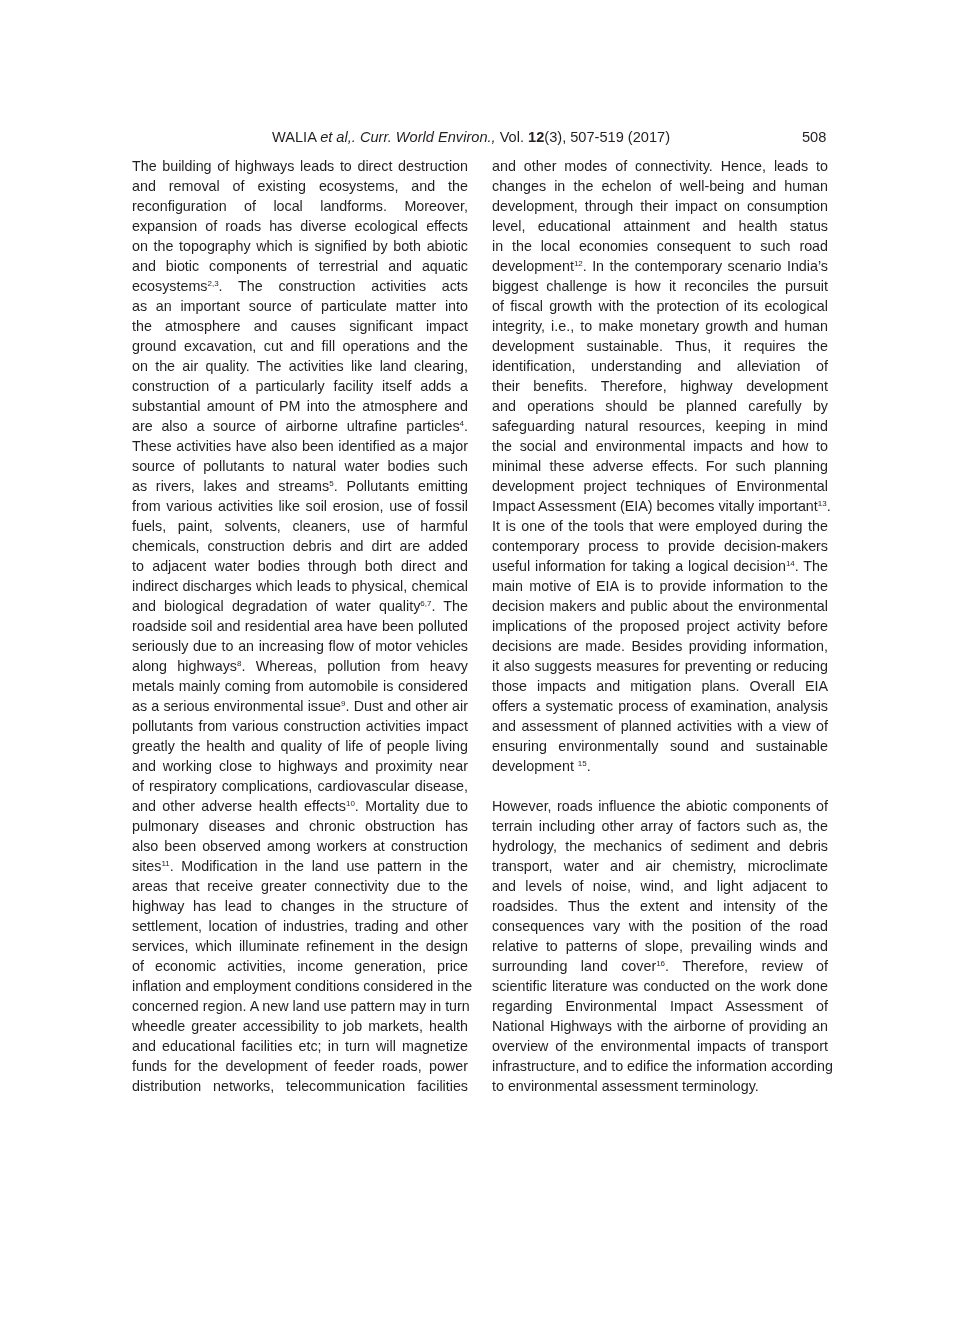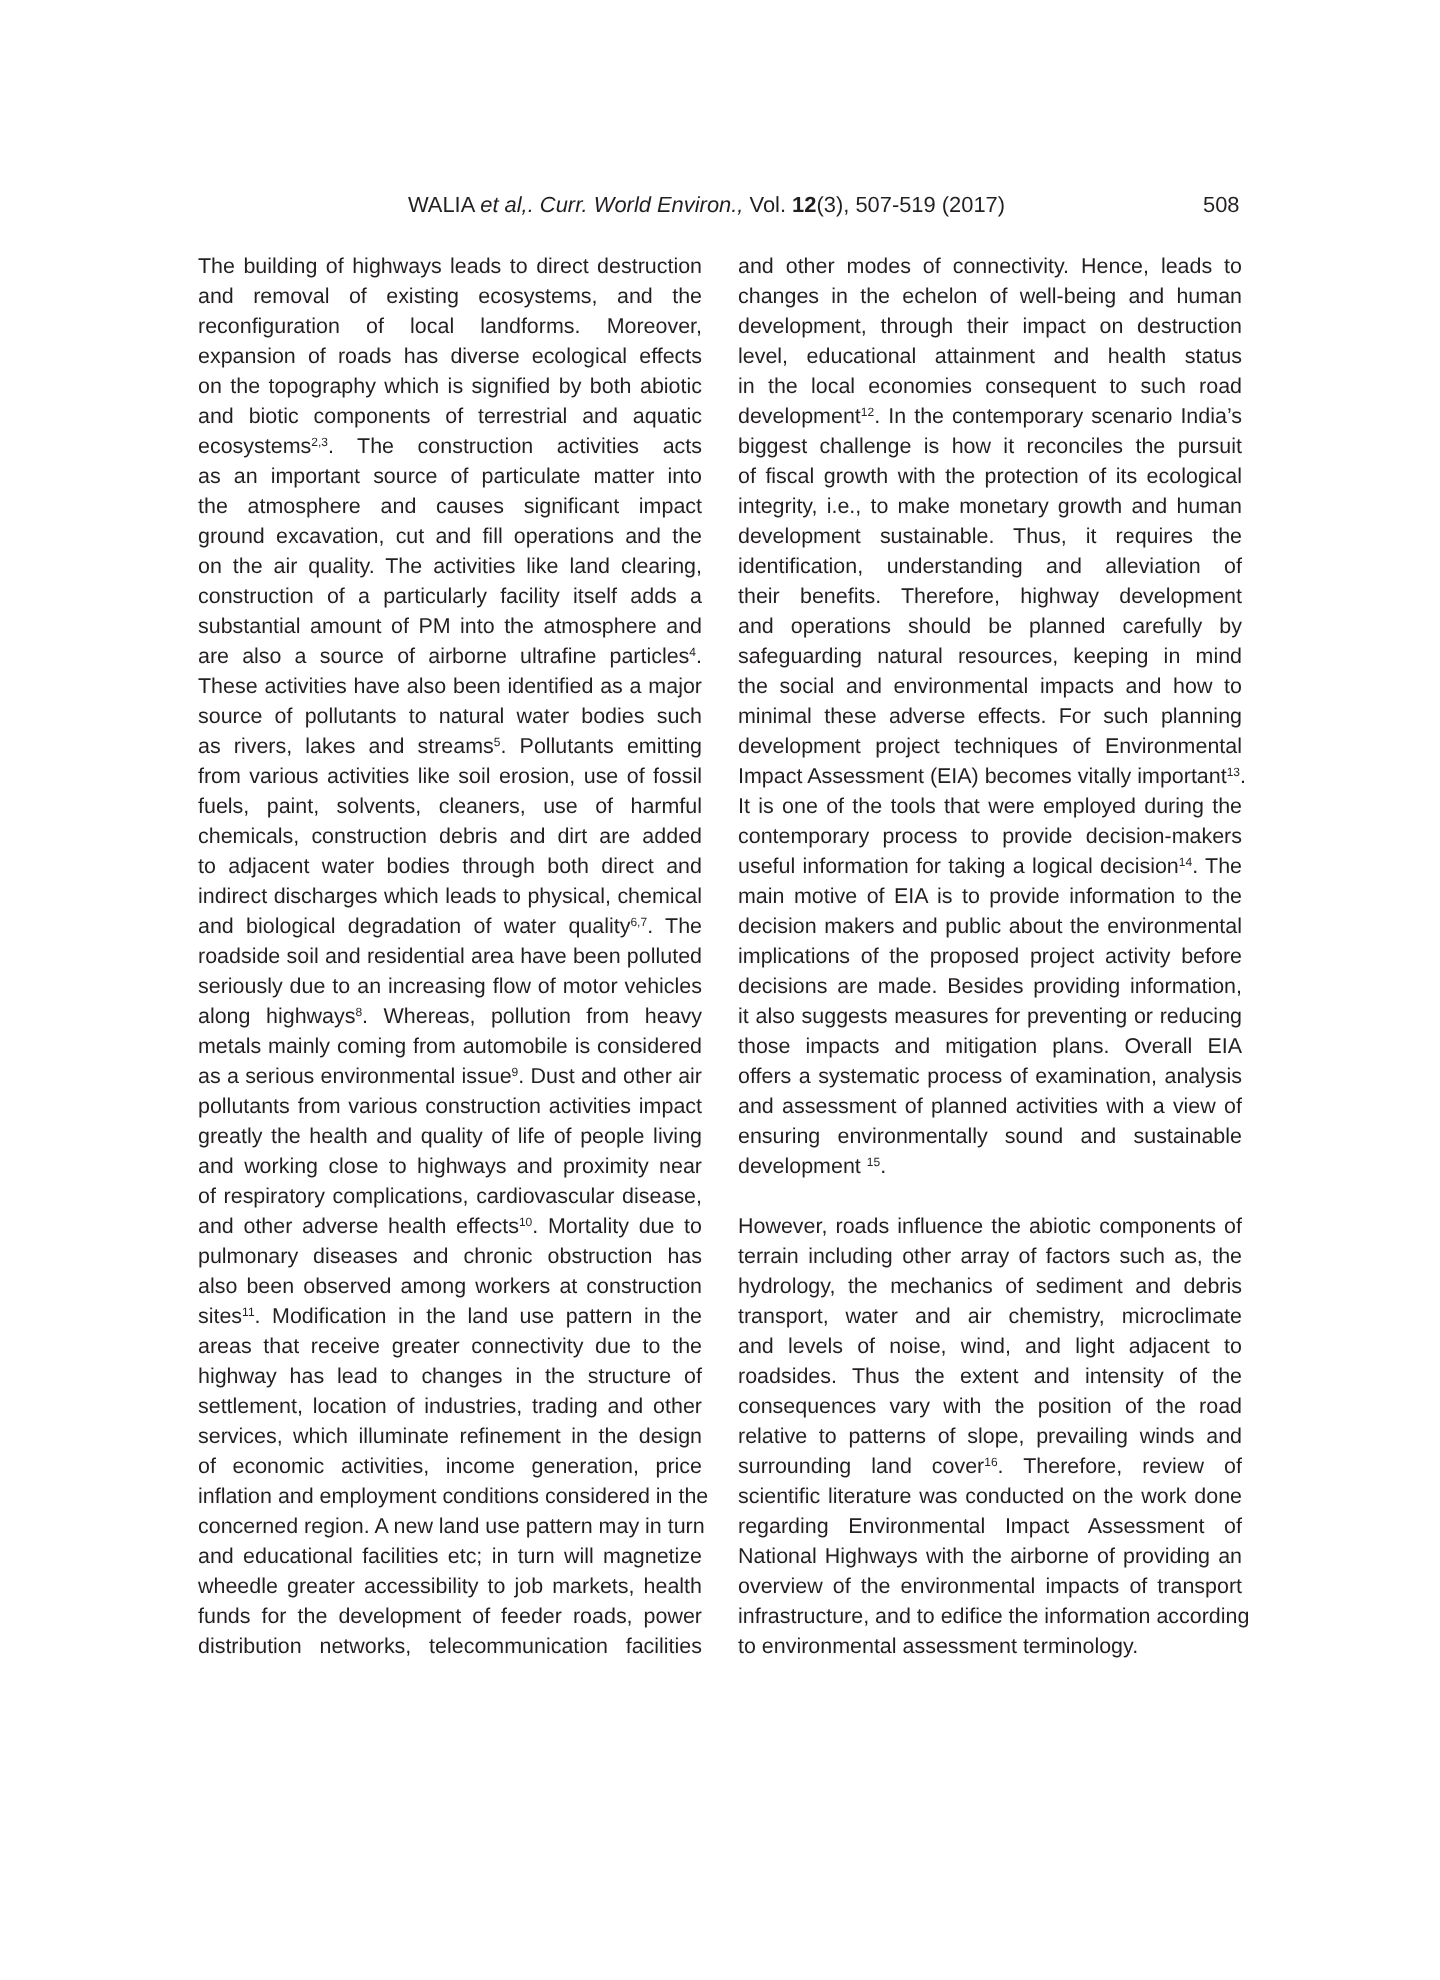--- a/index.html
+++ b/index.html
@@ -3,21 +3,21 @@
 <meta charset="utf-8">
 <style>
   html, body { margin: 0; padding: 0; background: #ffffff; }
   body { width: 960px; height: 1320px; position: relative; overflow: hidden;
          font-family: "Liberation Sans", sans-serif; color: #231f20; }
   .header { position: absolute; top: 129px; left: 0; width: 960px; height: 22px; }
   .running-head { position: absolute; left: 272px; top: 0; font-size: 14.6px; white-space: nowrap; }
   .running-head .it { font-style: italic; text-align: center; }
   .running-head .b { font-weight: bold; }
   .page-num { position: absolute; left: 802px; top: 0; font-size: 14.6px; }
-  .col { position: absolute; top: 168px; width: 336px; }
+  .col { position: absolute; top: 156px; width: 336px; }
   .col-left { left: 132px; }
   .col-right { left: 492px; }
   .line { height: 20px; line-height: 20px; font-size: 14.3px; text-align: justify;
           text-align-last: justify; white-space: nowrap; overflow: visible; }
   .line.last { text-align-last: left; }
   .line.blank { height: 20px; }
   sup { font-size: 8px; line-height: 0; vertical-align: 5px; }
 </style>
 </head>
 <body>
@@ -64,29 +64,29 @@
     <div class="line"><span>pulmonary diseases and chronic obstruction has</span></div>
     <div class="line"><span>also been observed among workers at construction</span></div>
     <div class="line"><span>sites</span><sup>11</sup><span>. Modification in the land use pattern in the</span></div>
     <div class="line"><span>areas that receive greater connectivity due to the</span></div>
     <div class="line"><span>highway has lead to changes in the structure of</span></div>
     <div class="line"><span>settlement, location of industries, trading and other</span></div>
     <div class="line"><span>services, which illuminate refinement in the design</span></div>
     <div class="line"><span>of economic activities, income generation, price</span></div>
     <div class="line"><span>inflation and employment conditions considered in the</span></div>
     <div class="line"><span>concerned region. A new land use pattern may in turn</span></div>
+    <div class="line"><span>wheedle greater accessibility to job markets, health</span></div>
     <div class="line"><span>and educational facilities etc; in turn will magnetize</span></div>
-    <div class="line"><span>wheedle greater accessibility to job markets, health</span></div>
     <div class="line"><span>funds for the development of feeder roads, power</span></div>
     <div class="line"><span>distribution networks, telecommunication facilities</span></div>
   </div>
 <div class="col col-right" id="col-right">
     <div class="line"><span>and other modes of connectivity. Hence, leads to</span></div>
     <div class="line"><span>changes in the echelon of well-being and human</span></div>
-    <div class="line"><span>development, through their impact on destruction</span></div>
+    <div class="line"><span>development, through their impact on consumption</span></div>
     <div class="line"><span>level, educational attainment and health status</span></div>
     <div class="line"><span>in the local economies consequent to such road</span></div>
     <div class="line"><span>development</span><sup>12</sup><span>. In the contemporary scenario India’s</span></div>
     <div class="line"><span>biggest challenge is how it reconciles the pursuit</span></div>
     <div class="line"><span>of fiscal growth with the protection of its ecological</span></div>
     <div class="line"><span>integrity, i.e., to make monetary growth and human</span></div>
     <div class="line"><span>development sustainable. Thus, it requires the</span></div>
     <div class="line"><span>identification, understanding and alleviation of</span></div>
     <div class="line"><span>their benefits. Therefore, highway development</span></div>
     <div class="line"><span>and operations should be planned carefully by</span></div>

